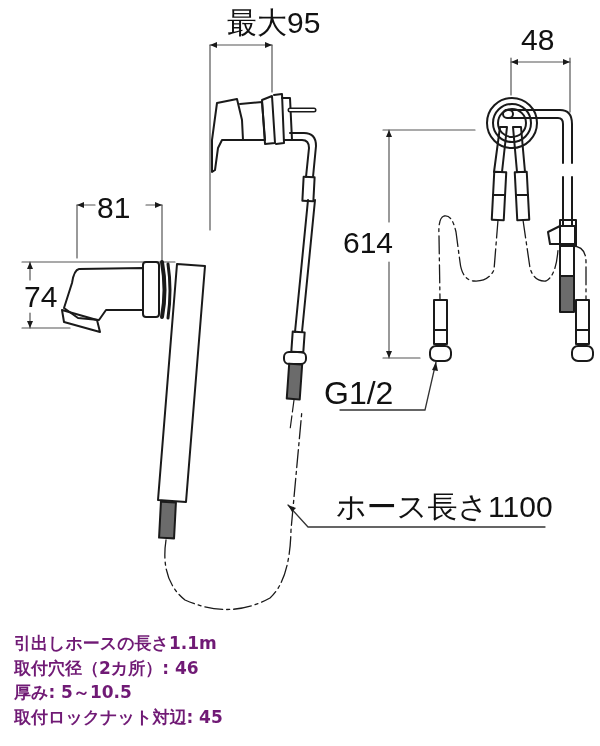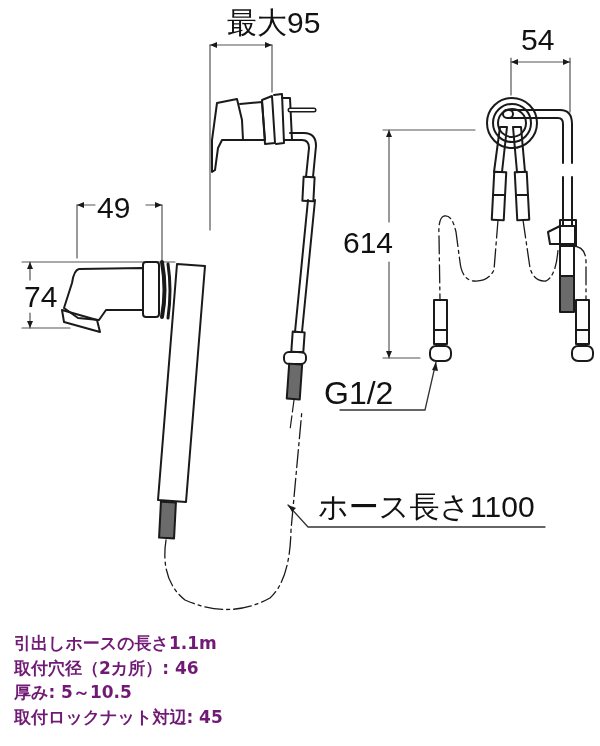--- a/index.html
+++ b/index.html
@@ -7,21 +7,21 @@
          font-family:"DejaVu Sans","Liberation Sans",sans-serif; color:#111; }
   svg.drawing { position:absolute; left:0; top:0; width:600px; height:746px; }
   .dim-label { position:absolute; font-family:"Liberation Sans","DejaVu Sans",sans-serif;
                color:#111; white-space:nowrap; line-height:1; }
   .lbl-max95 { left:186px; top:8px; font-size:30px; letter-spacing:0px;margin-left:41px; }
   .lbl-95 { left:97px; top:193px; font-size:30px; }
   .lbl-74 { left:24px; top:282px; font-size:30px; }
   .lbl-65 { left:521px; top:25px; font-size:30px; }
   .lbl-614 { left:343px; top:228px; font-size:30px; }
   .lbl-g12 { left:324px; top:377px; font-size:32px; }
-  .lbl-hose { left:318px; top:492px; font-size:30px; }
+  .lbl-hose { left:336px; top:492px; font-size:30px; }
   .specs { position:absolute; left:14px; top:631px; font-size:17px; font-weight:bold;
            line-height:24.5px; font-family:"DejaVu Sans","Liberation Sans",sans-serif; color:#701a75; }
   .specs div { white-space:nowrap; }
 </style>
 </head>
 <body>
 
 <svg class="drawing" viewBox="0 0 600 746" xmlns="http://www.w3.org/2000/svg">
   <g fill="none" stroke="#1a1a1a" stroke-width="2" stroke-linecap="round" stroke-linejoin="round">
 
@@ -127,23 +127,23 @@
       <line x1="576" y1="330" x2="589" y2="330"></line>
       <rect x="572" y="346" width="21" height="15" rx="6"></rect>
 
       <path d="M436 362 L425 410 L340 410" stroke="#333" stroke-width="1.3"></path>
       <path d="M436 362 l-4 8 l6 1 z" fill="#1a1a1a" stroke="none"></path>
     </g>
   </g>
 </svg>
 
 <div class="dim-label lbl-max95">最大95</div>
-<div class="dim-label lbl-95">49</div>
+<div class="dim-label lbl-95">81</div>
 <div class="dim-label lbl-74">74</div>
-<div class="dim-label lbl-65">54</div>
+<div class="dim-label lbl-65">48</div>
 <div class="dim-label lbl-614">614</div>
 <div class="dim-label lbl-g12">G1/2</div>
 <div class="dim-label lbl-hose">ホース長さ1100</div>
 
 <div class="specs">
   <div>引出しホースの長さ1.1m</div>
   <div>取付穴径（2カ所）: 46</div>
   <div>厚み: 5～10.5</div>
   <div>取付ロックナット対辺: 45</div>
 </div>

